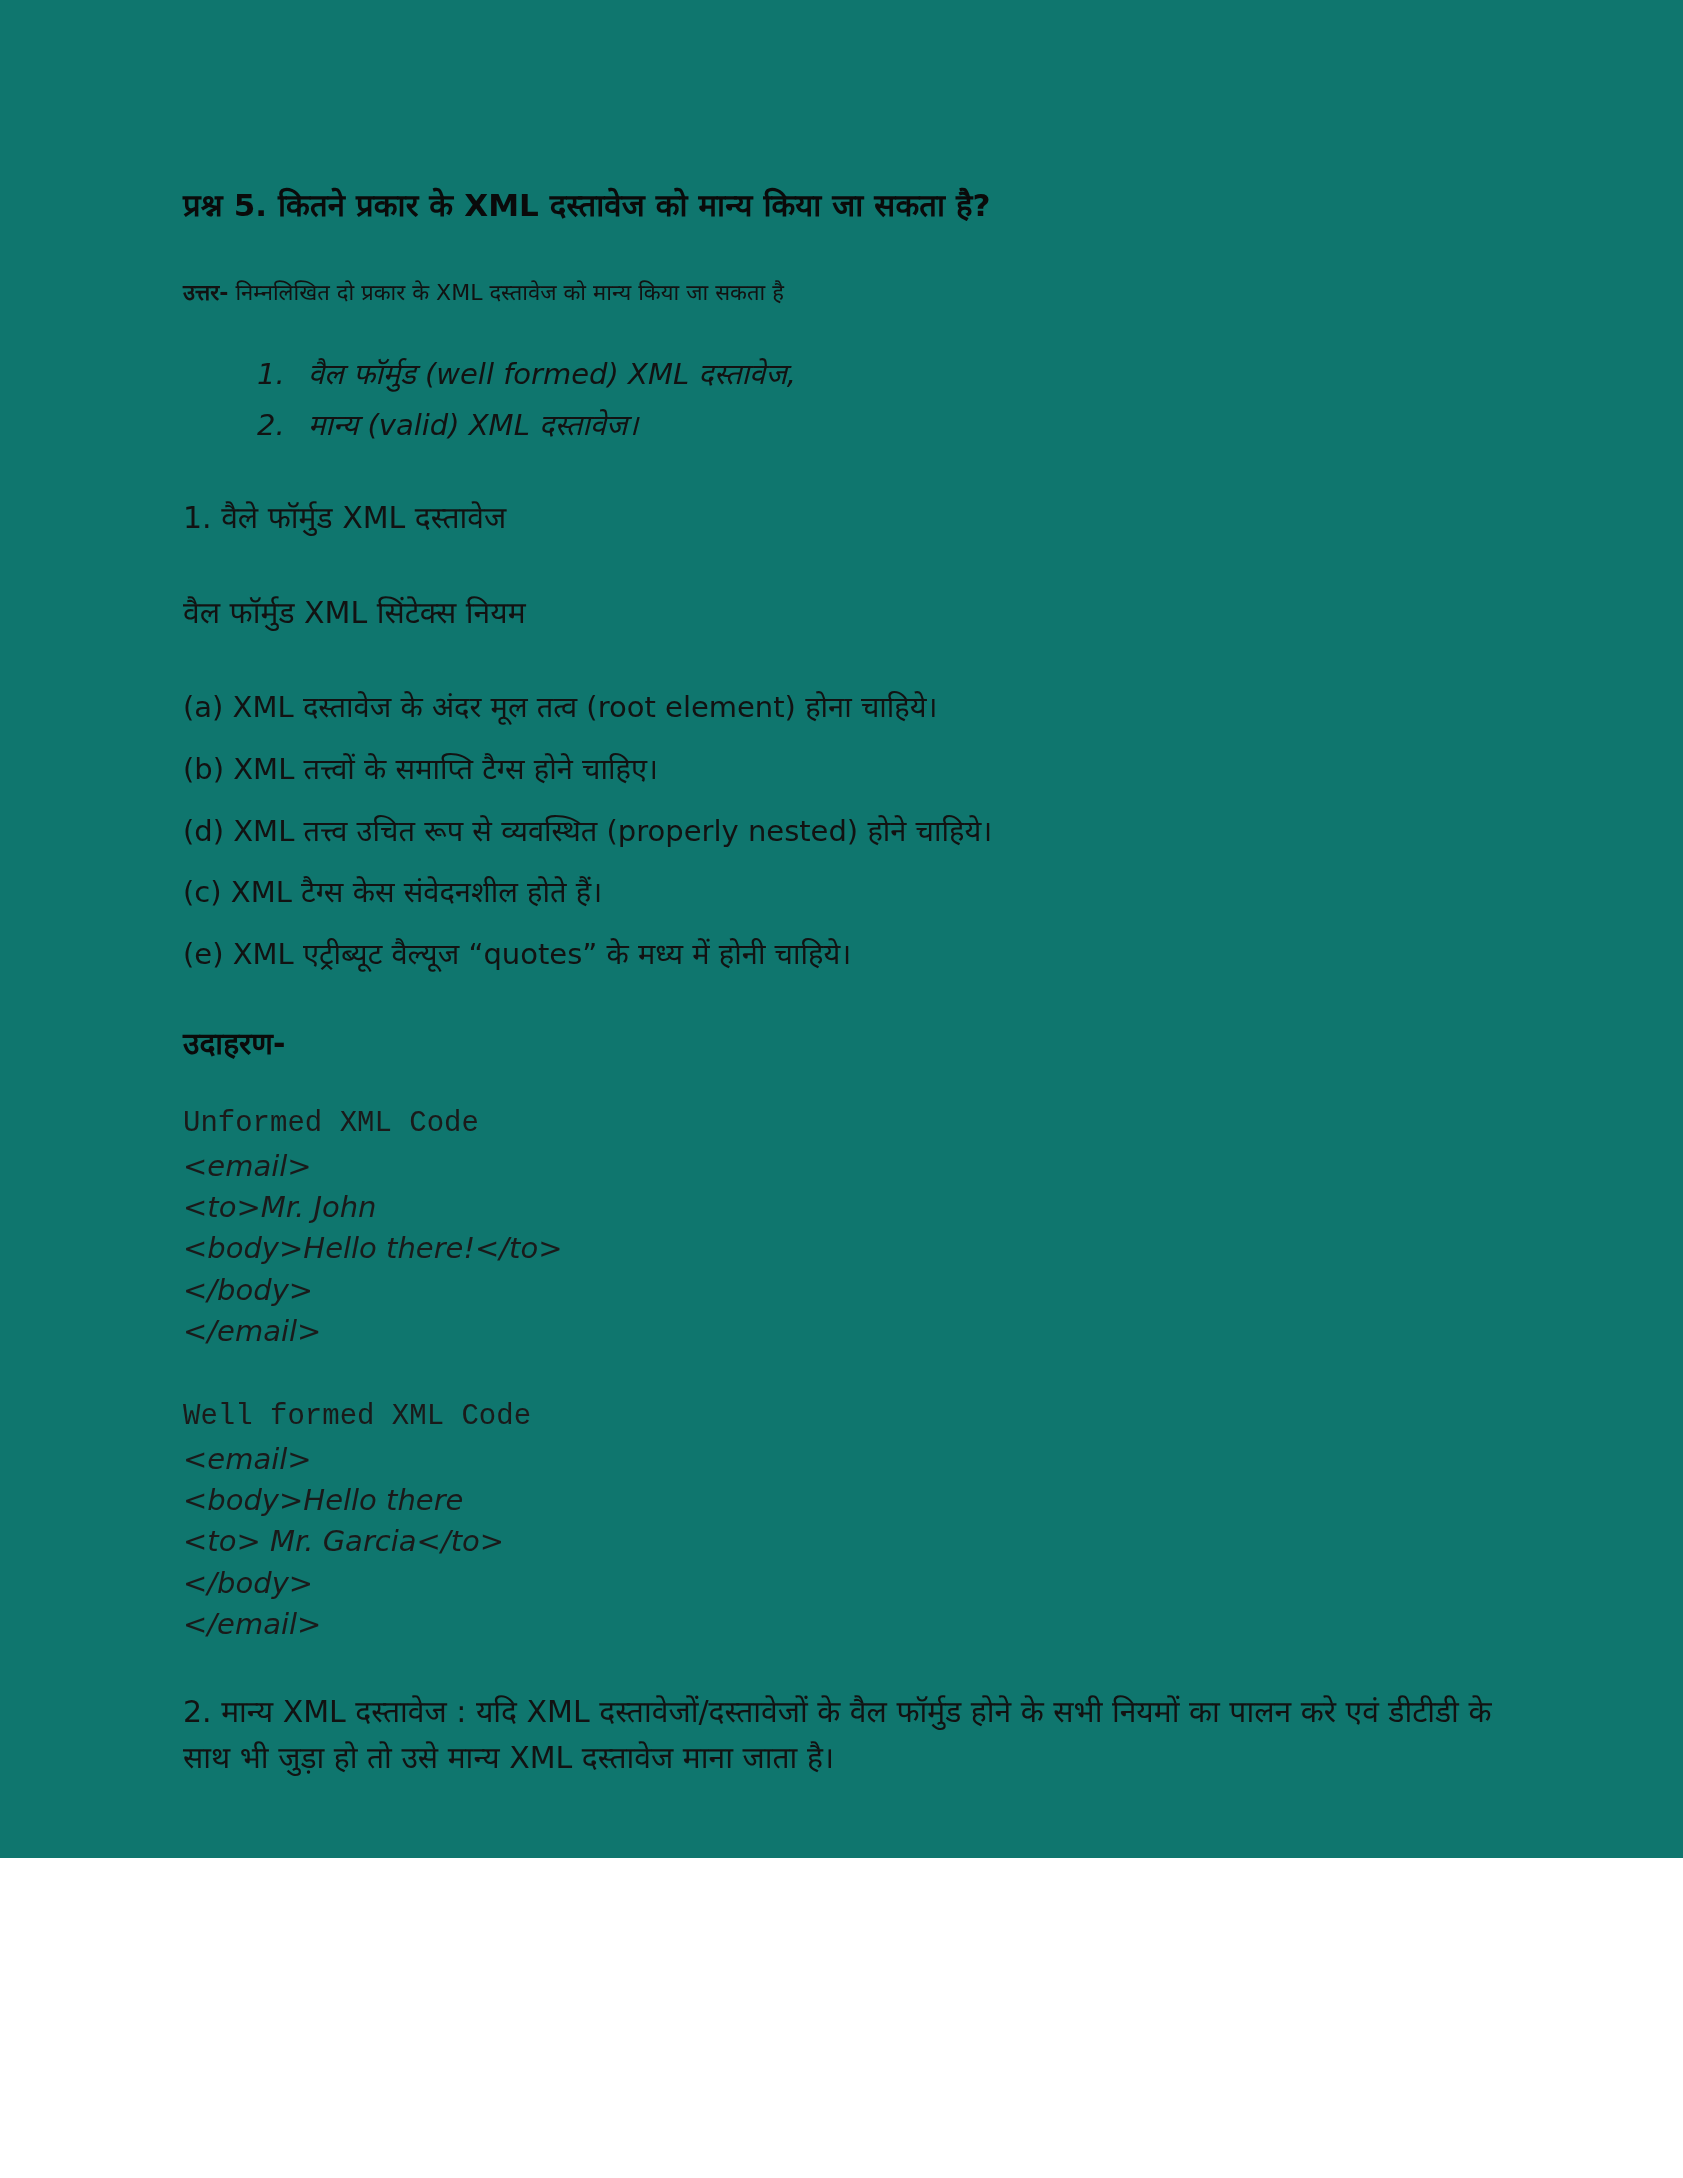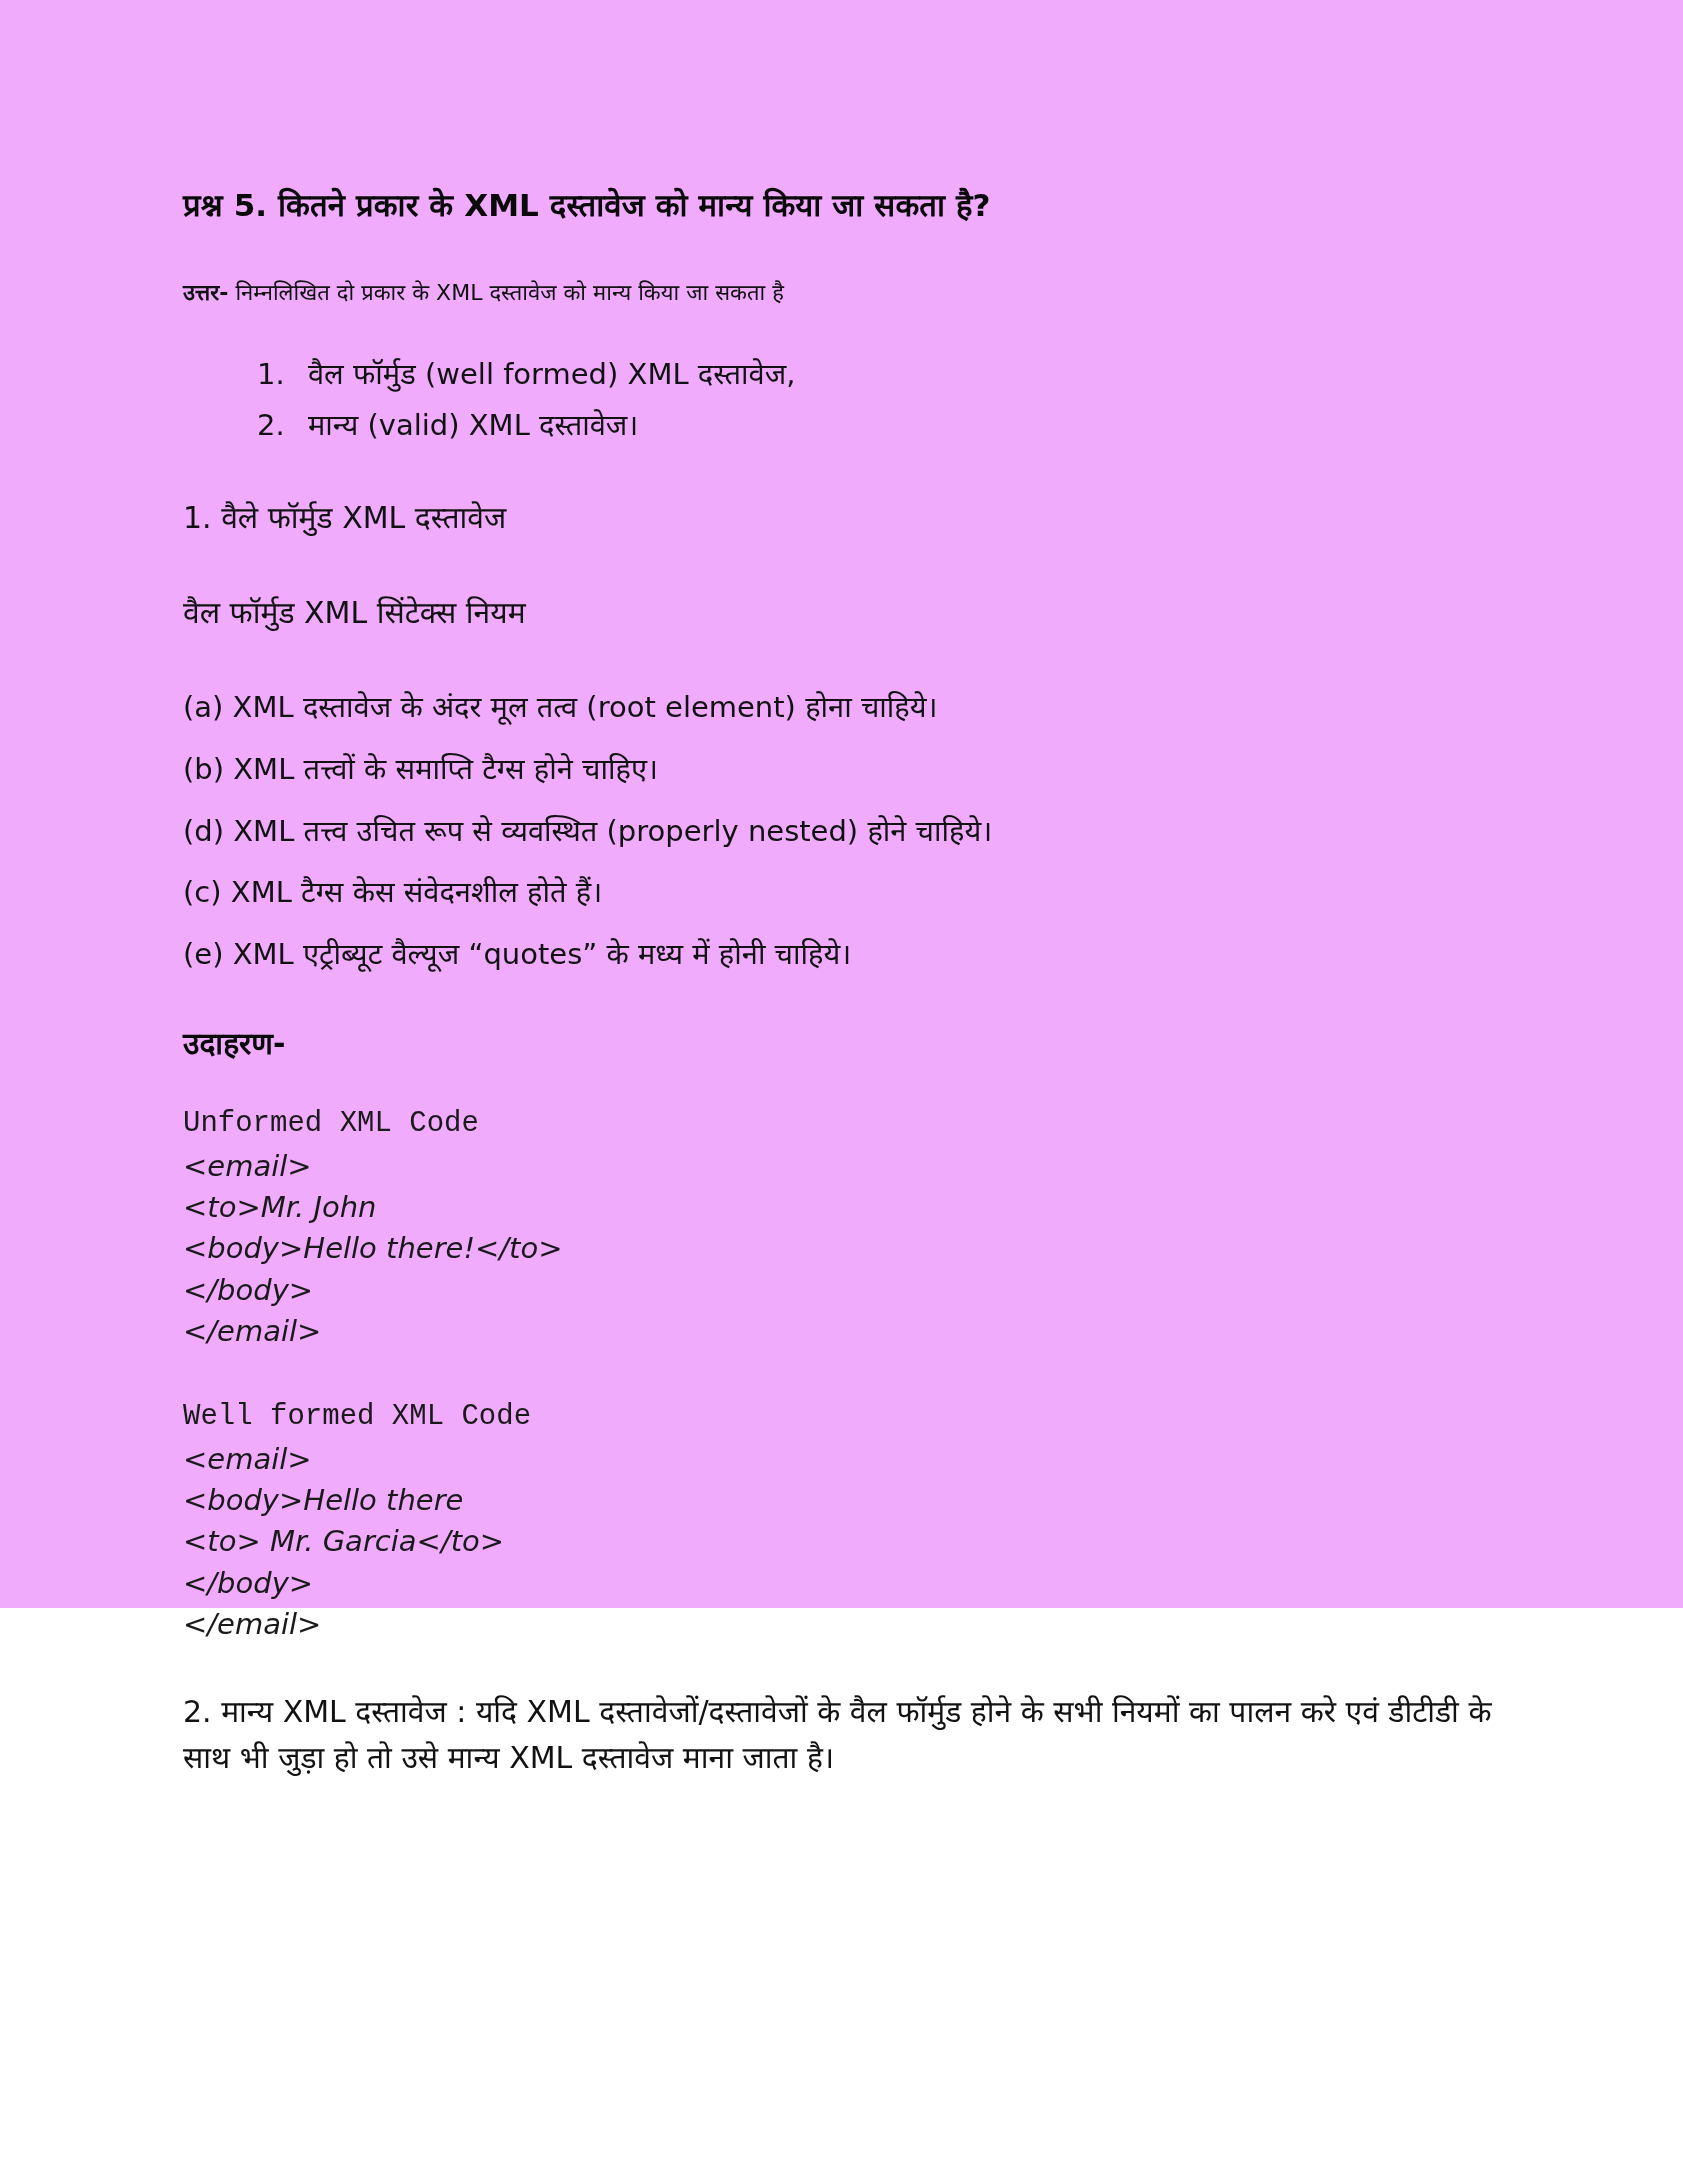--- a/index.html
+++ b/index.html
@@ -11,22 +11,22 @@
     width: 1683px;
     height: 2178px;
     font-family: "DejaVu Sans", "Liberation Sans", sans-serif;
     color: #111111;
     -webkit-font-smoothing: antialiased;
   }
 
   .page {
     position: relative;
     width: 1683px;
-    height: 1608px;
-    background: #f0abfc;
+    height: 1858px;
+    background: #0f766e;
     box-sizing: border-box;
     padding: 183px 178px 0 183px;
   }
 
   
   .q-heading {
     font-size: 31px;
     font-weight: bold;
     line-height: 1.45;
     letter-spacing: 0.1px;
@@ -48,20 +48,21 @@
     list-style: decimal;
     margin: 0 0 46px 0;
     padding: 0 0 0 111px;
     font-size: 29px;
     line-height: 1.62;
     color: #121212;
   }
   .types-list li {
     padding-left: 14px;
     margin: 0 0 4px 0;
+    font-style: italic;
   }
 
   .sec-line {
     font-size: 30px;
     line-height: 1.5;
     margin: 0 0 50px 0;
     color: #121212;
   }
 
   .rules {

